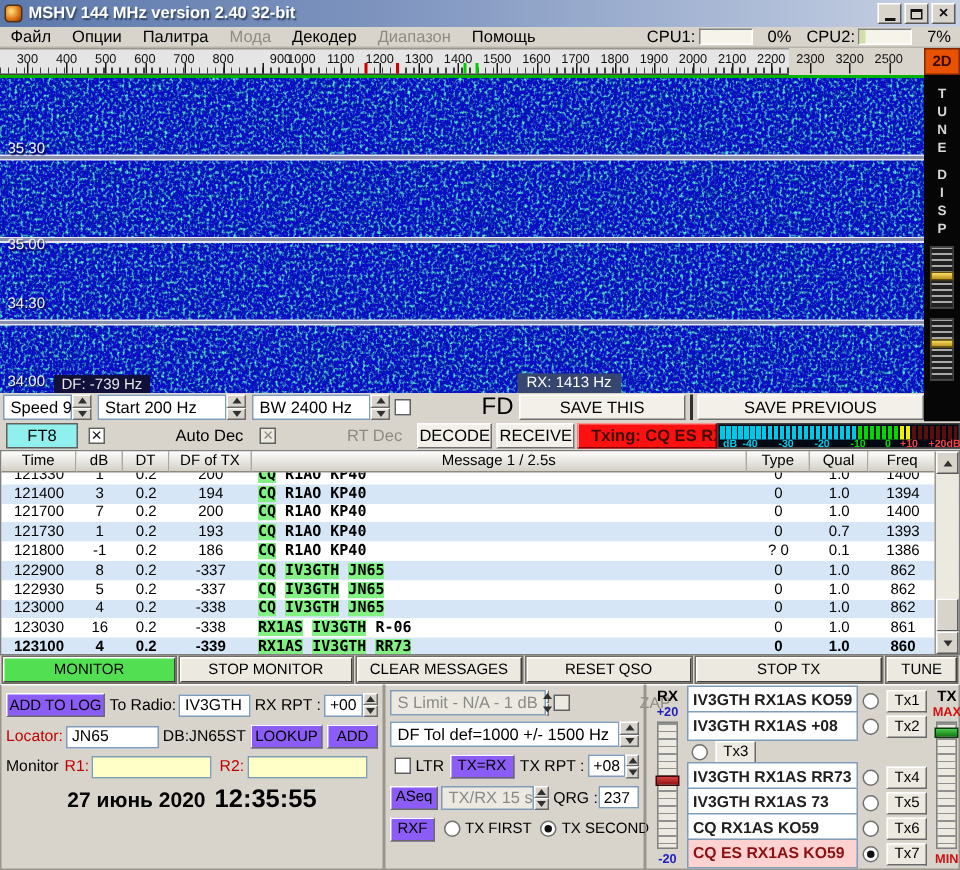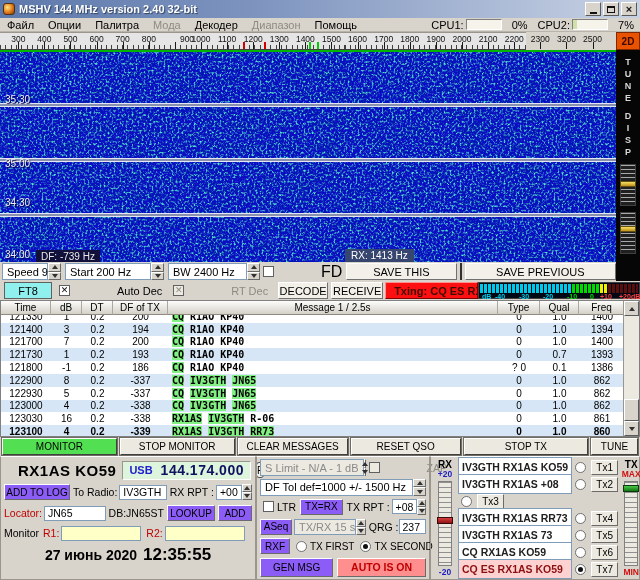--- a/index.html
+++ b/index.html
@@ -522,28 +522,20 @@
     <div class="abtn" style="flex: 1.2 1 0%;">STOP MONITOR</div>
     <div class="abtn" style="flex: 1.15 1 0%;">CLEAR MESSAGES</div>
     <div class="abtn" style="flex: 1.15 1 0%;">RESET QSO</div>
     <div class="abtn" style="flex: 1.3 1 0%;">STOP TX</div>
     <div class="abtn" style="flex: 0.48 1 0%;">TUNE</div>
   </div>
 
 <div class="bottom">
 
   <div class="col-left">
-    <div class="lrow" style="height:22px">
-      <span class="mycall">RX1AS KO59</span>
-      <span class="freqbox" style="background-color: rgb(220, 245, 220);">
-        <span class="usb">USB</span>
-        <span class="freq">144.174.000</span>
-      </span>
-      <span class="fbtn">F</span>
-    </div>
     <div class="lrow" style="height:20px;margin-top:1px">
       <span class="smallbtn" style="width:66px">ADD TO LOG</span>
       <span style="margin-left:3px">To Radio:</span>
       <span class="inp" style="width:58px;margin-left:2px">IV3GTH</span>
       <span style="margin-left:3px">RX RPT :</span>
       <span class="inp" style="width:26px;margin-left:2px">+00</span>
       <span class="spin" style="height:16px">
           <div class="arr-up"></div>
           <div class="arr-dn"></div>
         </span>
@@ -608,24 +600,20 @@
       <span style="margin-left:3px">QRG :</span>
       <span class="inp" style="width:34px;margin-left:0">237</span>
     </div>
     <div class="lrow" style="height:19px;margin-top:2px;font-size:10px">
       <span class="smallbtn" style="width:30px">RXF</span>
       <span class="radio" style="margin-left:6px"></span>
       <span>TX FIRST</span>
       <span class="radio on" style="margin-left:6px"></span>
       <span>TX SECOND</span>
     </div>
-    <div class="lrow" style="height:20px;margin-top:3px">
-      <span class="smallbtn" style="width:74px;height:19px">GEN MSG</span>
-      <span class="autobtn" style="width: 90px; height: 19px; margin-left: 4px; font-size: 10.5px; background-color: rgb(255, 142, 142); color: rgb(192, 0, 0);">AUTO IS ON</span>
-    </div>
   </div>
 
   <div class="col-right">
     <div class="rail">
       <span class="rail-title">RX</span>
       <span class="rail-sub blue">+20</span>
       <div class="rail-track">
         <div class="rail-handle" style="top:42%;background:linear-gradient(180deg,#d84040,#901414)"></div>
       </div>
       <span class="rail-sub blue">-20</span>

